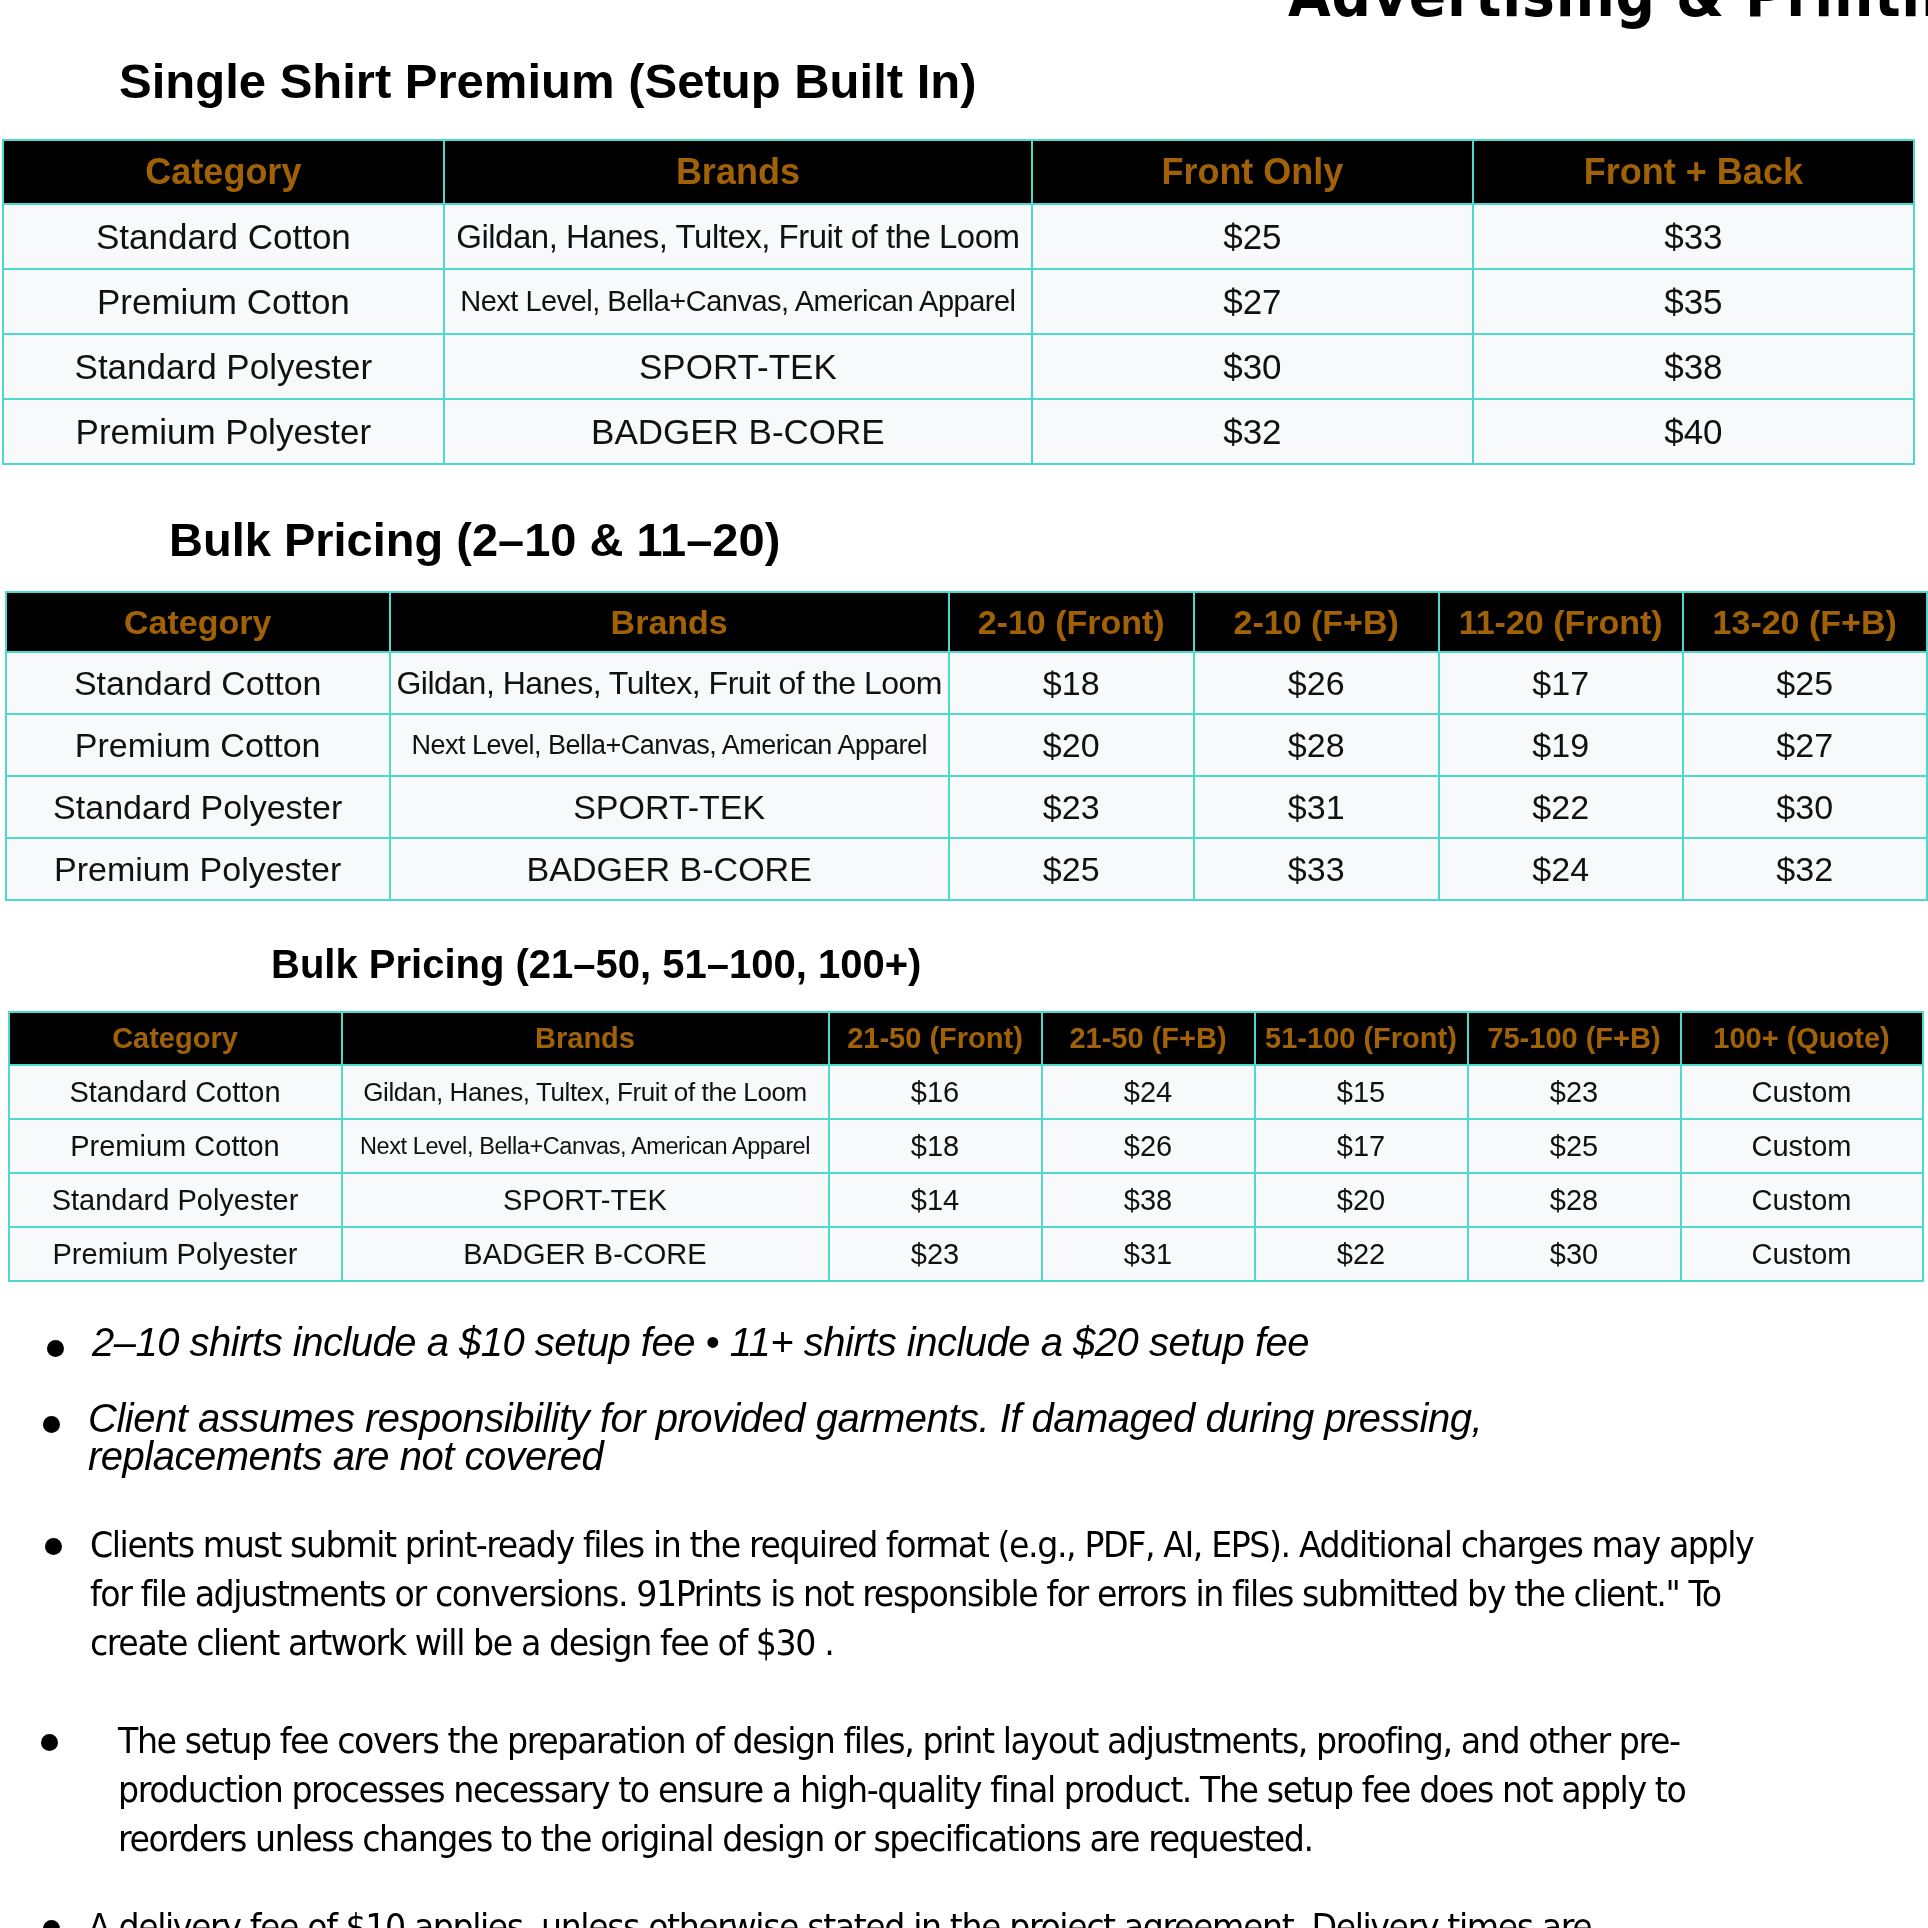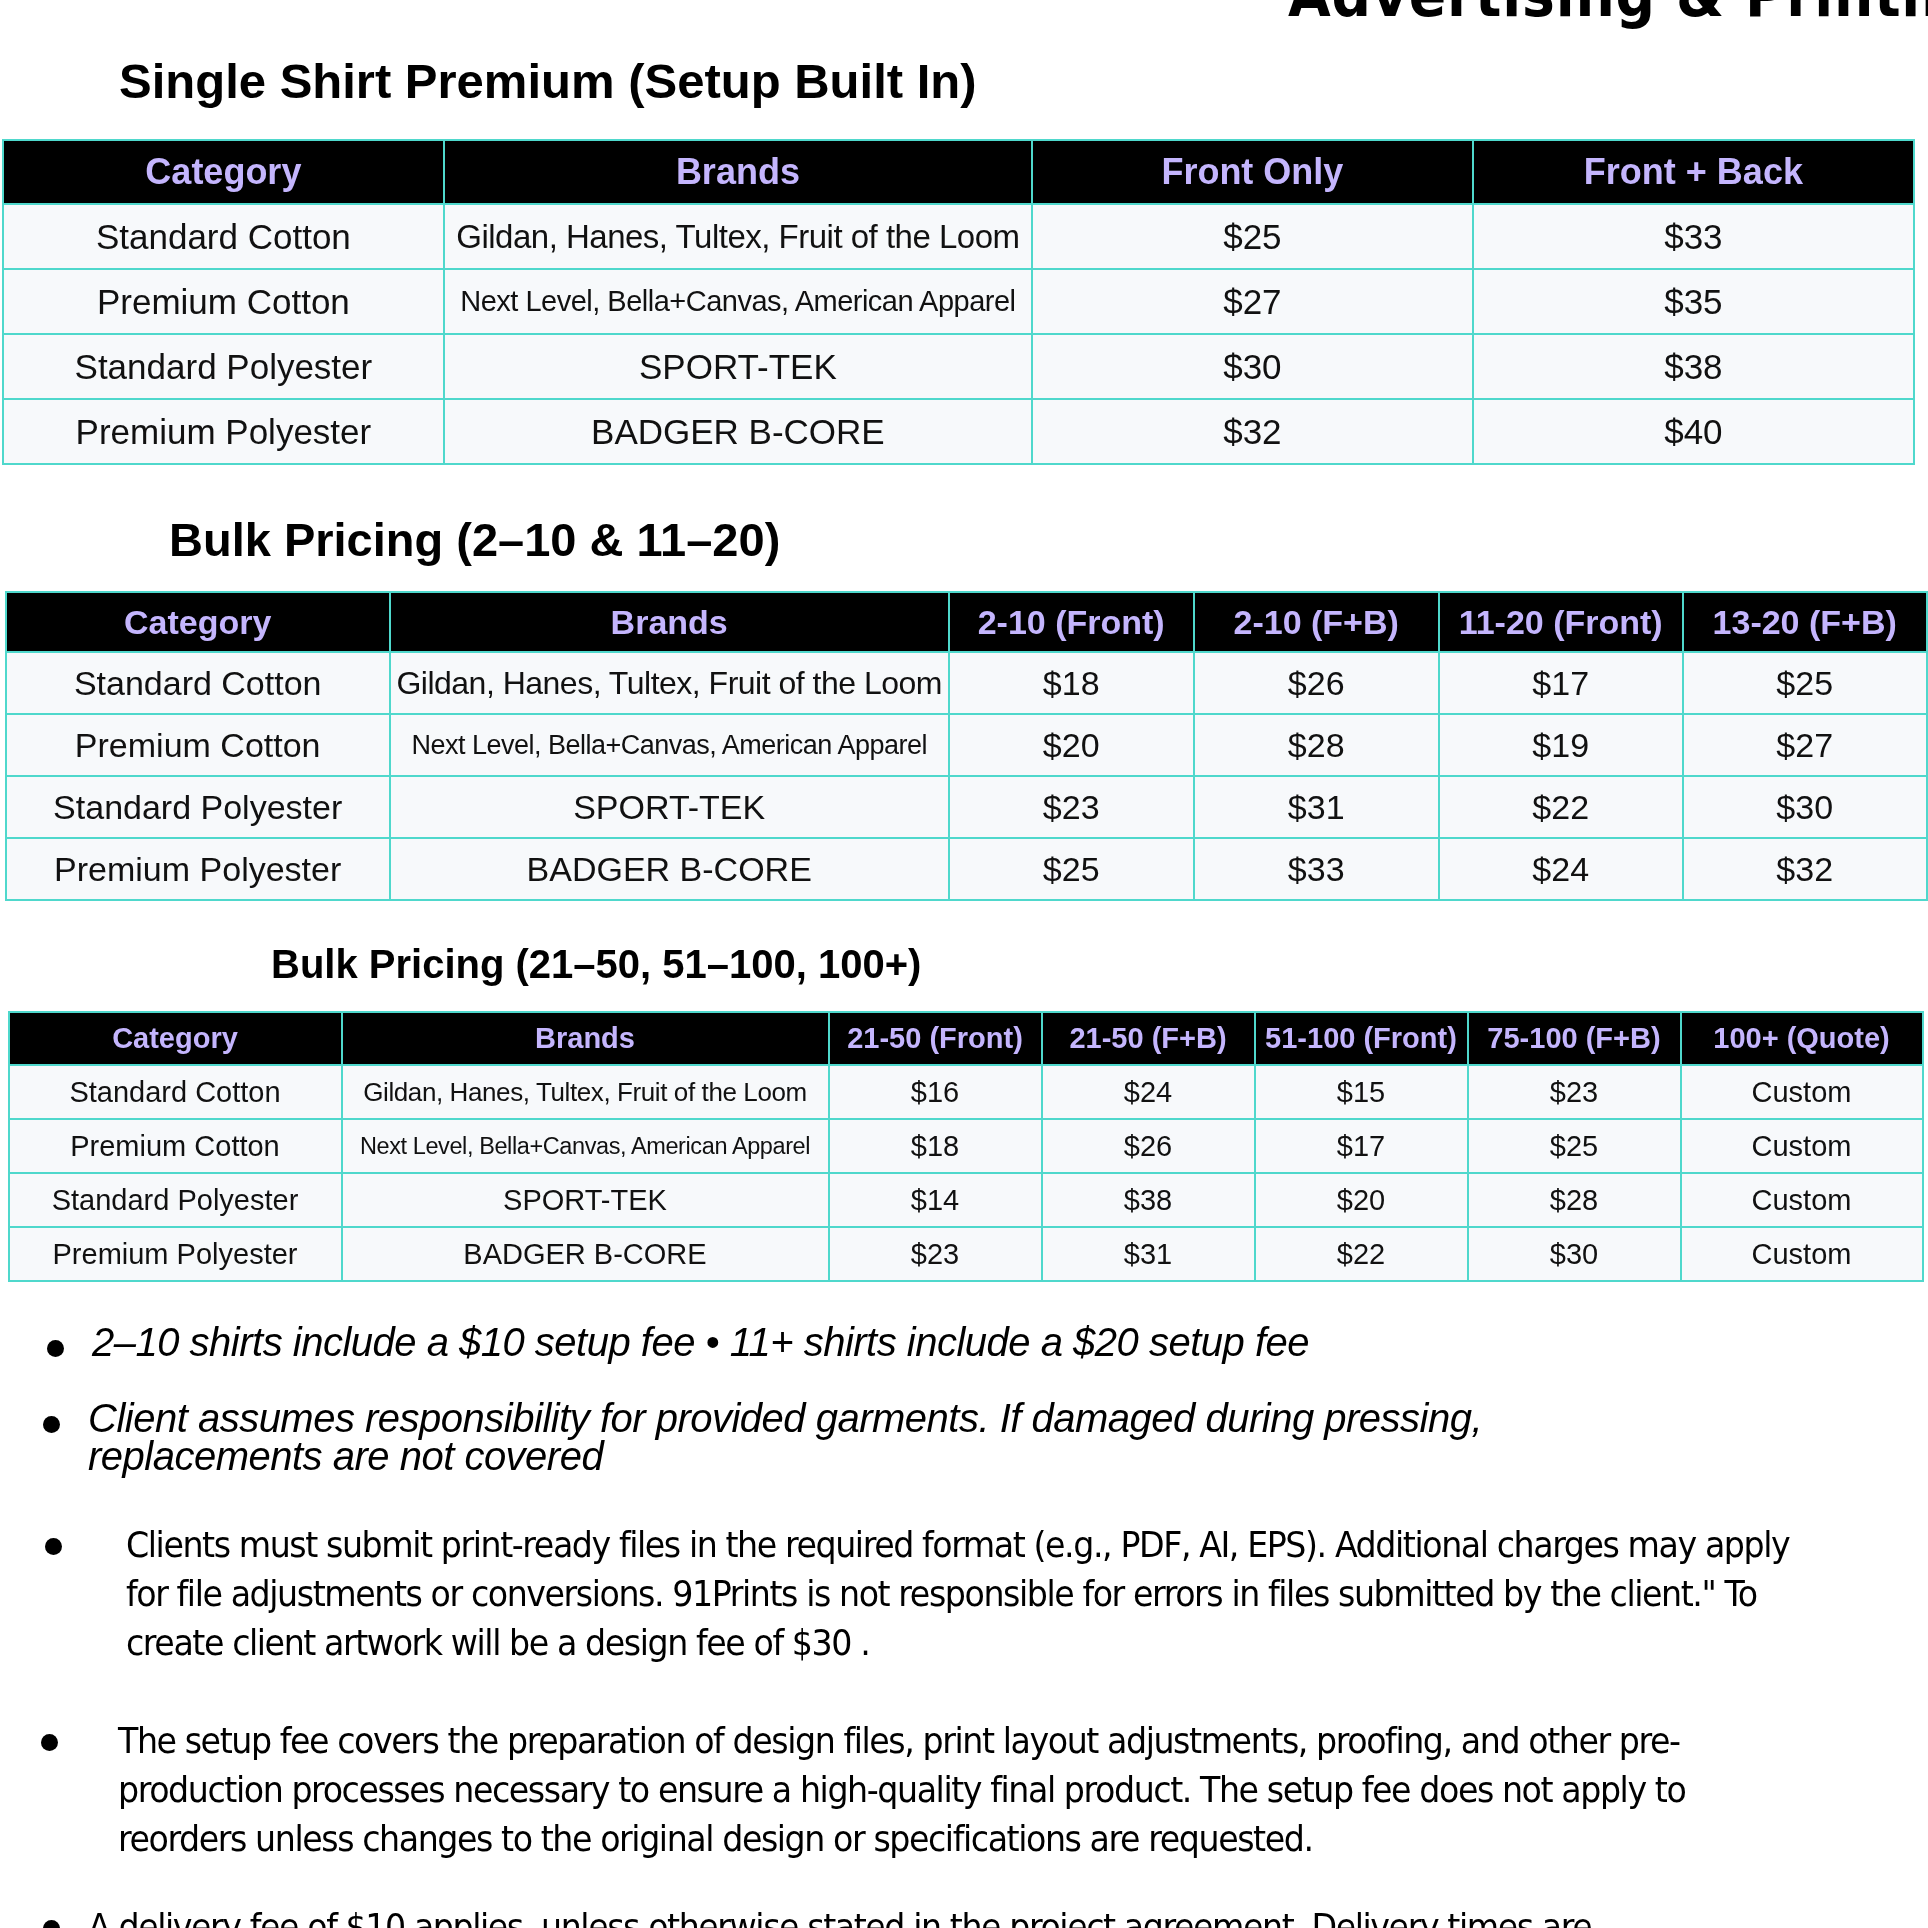--- a/index.html
+++ b/index.html
@@ -46,21 +46,21 @@
     }
     table.price th, table.price td {
       border: 2.8px solid #4fd8cc;
       text-align: center;
       padding: 0;
       white-space: nowrap;
       overflow: hidden;
     }
     table.price th {
       background: #000;
-      color: #c4b5fd;
+      color: #a16207;
       font-weight: bold;
     }
     table.price td { color: #111; }
 
     #table-single { left: 1.9px; top: 139px; width: 1913px; }
     #table-single th { height: 62px; font-size: 36px; }
     #table-single td { height: 63px; font-size: 35px; }
     #table-single td.brands-sm { font-size: 29px; letter-spacing: -0.5px; }
     #table-single td.brands-md { font-size: 33px; letter-spacing: -0.5px; }
 
@@ -109,21 +109,21 @@
     .note-plain .note-text {
       font-family: "DejaVu Sans", sans-serif;
       font-size: 35px;
       line-height: 49px;
       letter-spacing: -1.5px;
       transform: scaleX(0.95);
       transform-origin: left top;
     }
     #note-0 { top: 9.4px; left: 47px; text-align: center; }
     #note-1 { top: 85px; left: 43px; width: 1601px; }
-    #note-2 { top: 207px; left: 45px; width: 1846px; gap: 36px; }
+    #note-2 { top: 207px; left: 45px; width: 1846px; }
     #note-3 { top: 403px; left: 41px; width: 1846px; gap: 32px; }
     #note-4 { top: 589px; left: 43px; width: 1846px; }
   </style>
 </head>
 <body>
 
 <div class="brand">Advertising &amp; Printing</div>
 
 <div class="section-title" id="title-single">Single Shirt Premium (Setup Built In)</div>
 <table class="price" id="table-single">

